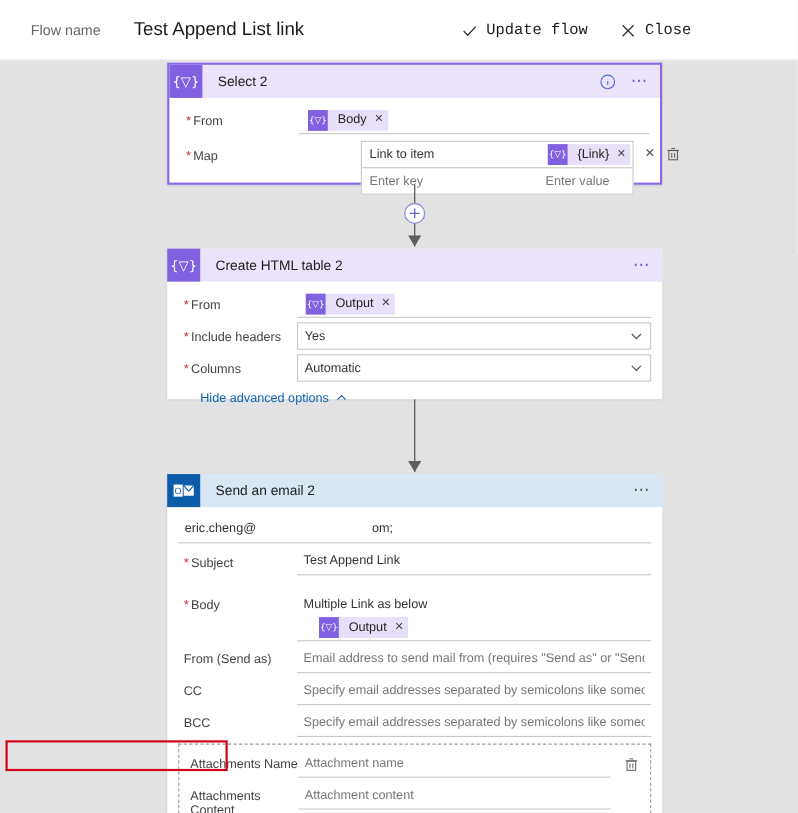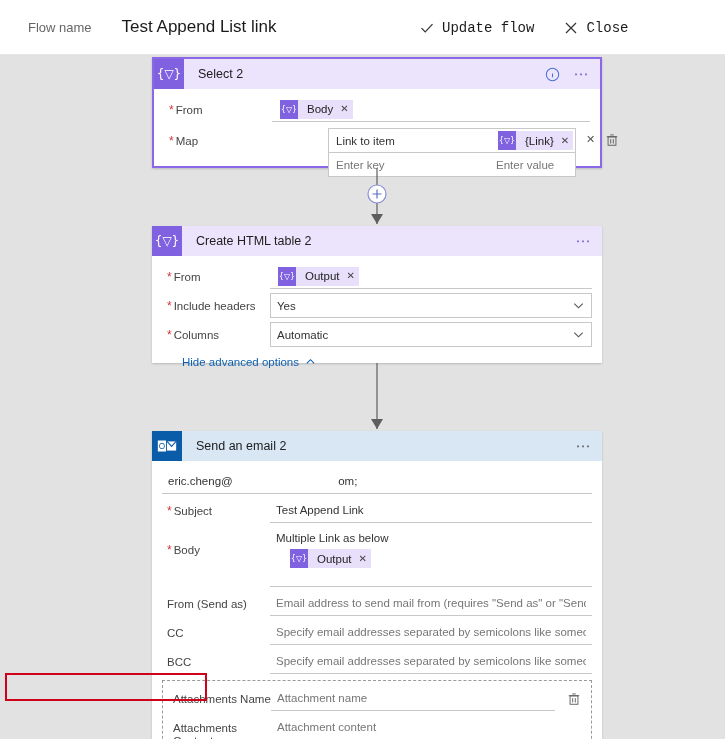--- a/index.html
+++ b/index.html
@@ -277,23 +277,24 @@
     color: #555;
     cursor: pointer;
     width: 13px;
     text-align: center;
   }
   .trash-btn { width: 14px; height: 14px; cursor: pointer; }
 
   
   .body-field {
     border-bottom: 1px solid #c8c8c8;
-    padding: 5px 6px 18px 6px;
+    padding: 5px 6px 2px 6px;
     min-height: 44px;
     box-sizing: border-box;
+    margin-top: 12px;
   }
   .body-line {
     font-size: 11.5px;
     color: #333333;
     margin-bottom: 5px;
   }
   .body-token-line { padding-left: 12px; }
 
   
   .attach-group {

